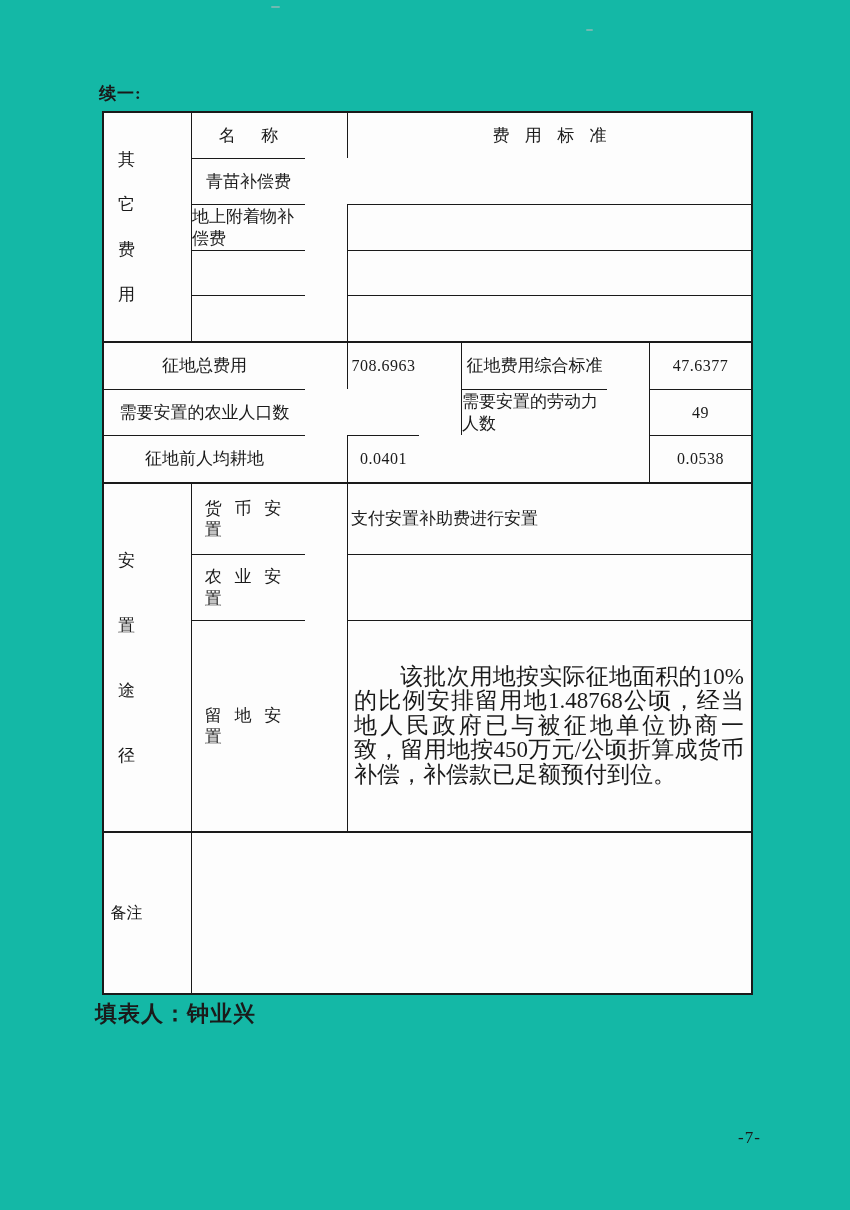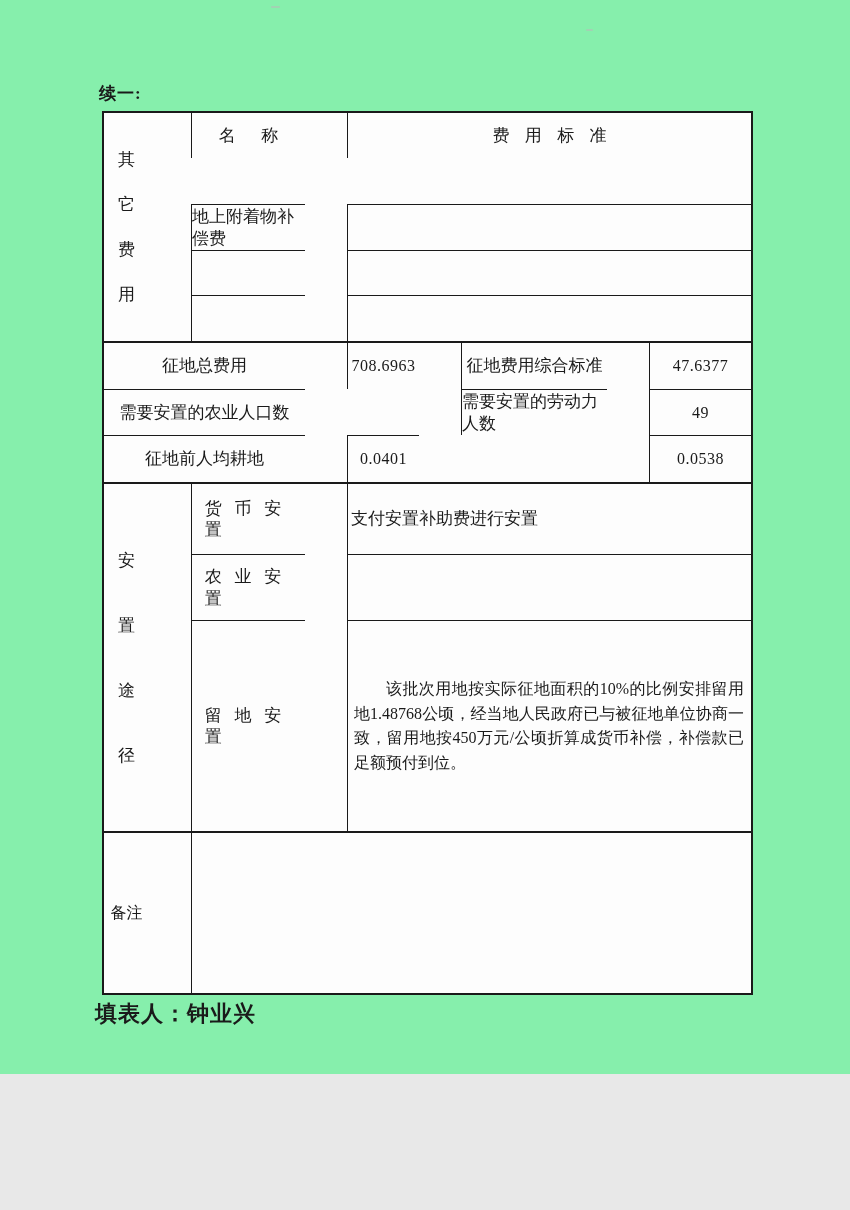--- a/index.html
+++ b/index.html
@@ -3,22 +3,22 @@
 <meta charset="utf-8">
 <style>
   html,body{margin:0;padding:0;}
   body{
     background:#e8e8e8;
     font-family:"Liberation Serif","DejaVu Serif",serif;
     color:#1a1a1a;
   }
   .page{
     position:relative;
-    width:850px;height:1074px;
-    background:#86efac;
+    width:850px;height:1210px;
+    background:#14b8a6;
     margin:0 auto;
     overflow:hidden;
   }
   .cont-label{
     position:absolute;left:99px;top:82px;
     font-size:17px;font-weight:600;letter-spacing:1px;
   }
   .doc-table{
     position:absolute;left:102px;top:111px;
     width:651px;height:884px;
@@ -48,21 +48,21 @@
   .sp-mid{letter-spacing:.9em;padding-left:.9em;}
   .side{
     display:flex;flex-direction:column;align-items:center;justify-content:center;
     font-size:17px;
   }
   .side-a{gap:22px;}
   .side-c{gap:42px;}
   .para-cell{align-items:center;}
   .para{
     margin:0;padding:0 7px 0 6px;
-    font-size:16px;line-height:24.5px;
+    font-size:23px;line-height:24.5px;
     text-indent:2em;text-align:justify;
   }
   .filler-label{
     position:absolute;left:95px;top:999px;
     font-size:22px;font-weight:600;letter-spacing:1px;
   }
   .page-number{
     position:absolute;left:738px;top:1128px;
     font-size:17px;letter-spacing:1px;
   }
@@ -80,20 +80,21 @@
     <div class="sec sec-a">
       <div class="side side-a" style="grid-row:1/6;grid-column:1;">
         <span>其</span>
         <span>它</span>
         <span>费</span>
         <span>用</span>
       </div>
       <div class="c bl sp-wide" style="grid-row:1;grid-column:2;">名称</div>
       <div class="c bl sp-mid" style="grid-row:1;grid-column:3;">费用标准</div>
 
+      <div class="c bl bt" style="grid-row:2;grid-column:2;">青苗补偿费</div>
 
       <div class="c bl bt" style="grid-row:3;grid-column:2;">地上附着物补偿费</div>
       <div class="c bl bt num" style="grid-row:3;grid-column:3;"></div>
 
       <div class="c bl bt" style="grid-row:4;grid-column:2;"></div>
       <div class="c bl bt num" style="grid-row:4;grid-column:3;"></div>
 
       <div class="c bl bt" style="grid-row:5;grid-column:2;"></div>
       <div class="c bl bt num" style="grid-row:5;grid-column:3;"></div>
     </div>

